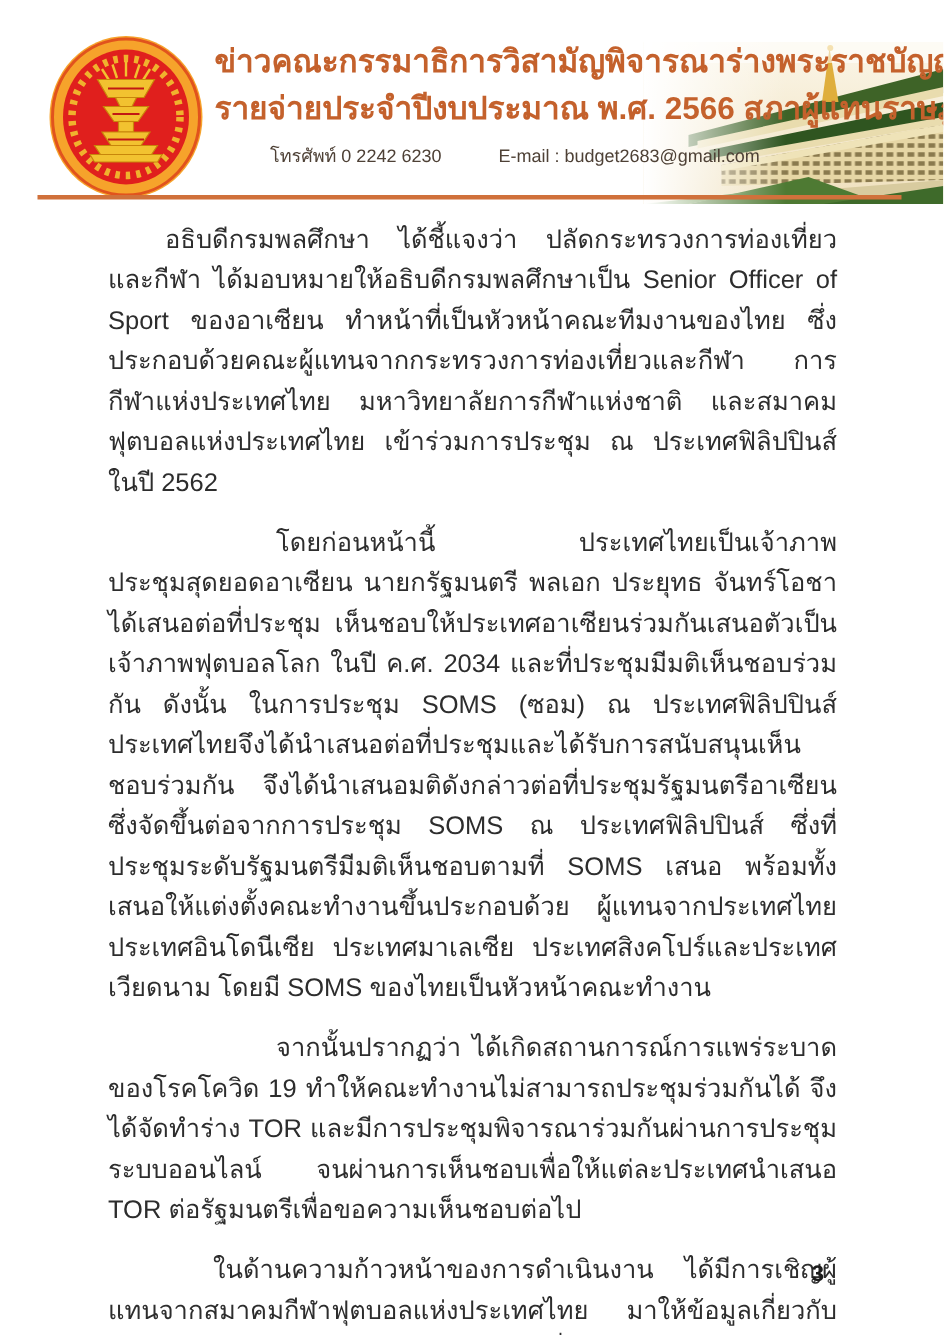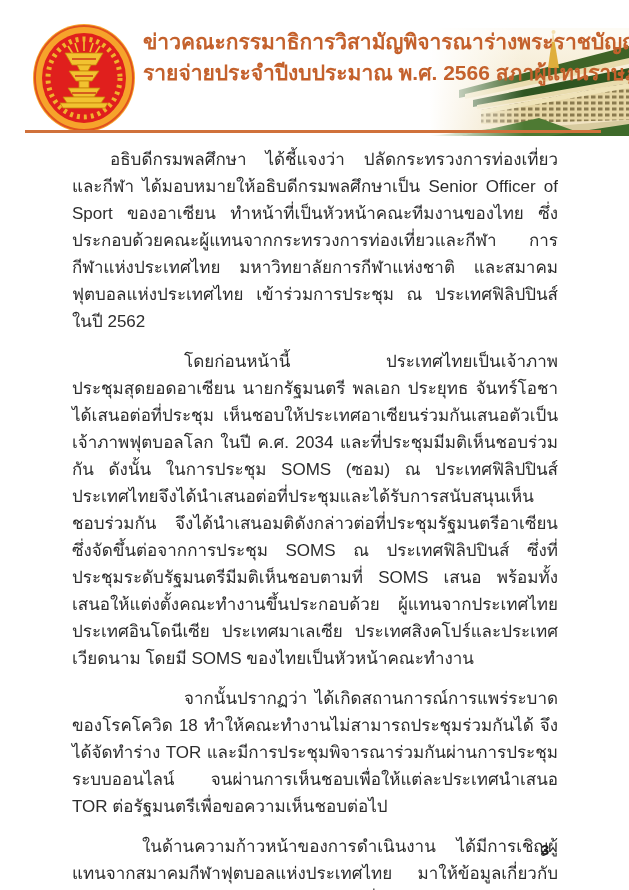--- a/index.html
+++ b/index.html
@@ -146,26 +146,29 @@
           <line x1="40" y1="70" x2="64" y2="70"></line>
         </g>
       </svg>
     </div>
 
     <div class="titles">
       <div class="title-line">ข่าวคณะกรรมาธิการวิสามัญพิจารณาร่างพระราชบัญญัติงบประมาณ</div>
       <div class="title-line">รายจ่ายประจำปีงบประมาณ พ.ศ. 2566 สภาผู้แทนราษฎร</div>
     </div>
 
+    <div class="contact-line">
+      <span class="phone">โทรศัพท์ 0 2242 6230</span><span>E-mail : budget2683@gmail.com</span>
+    </div>
 
     <div class="header-rule"></div>
   </div>
 
   <div class="doc-body">
       <p class="para" style="text-indent: 38px;"><span class="b">อธิบดีกรมพลศึกษา</span><span> ได้ชี้แจงว่า ปลัดกระทรวงการท่องเที่ยวและกีฬา ได้มอบหมายให้อธิบดีกรมพลศึกษาเป็น Senior Officer of Sport ของอาเซียน ทำหน้าที่เป็นหัวหน้าคณะทีมงานของไทย ซึ่งประกอบด้วยคณะผู้แทนจากกระทรวงการท่องเที่ยวและกีฬา การกีฬาแห่งประเทศไทย มหาวิทยาลัยการกีฬาแห่งชาติ และสมาคมฟุตบอลแห่งประเทศไทย เข้าร่วมการประชุม ณ ประเทศฟิลิปปินส์ ในปี 2562</span></p>
       <p class="para" style="text-indent: 112px;"><span>โดยก่อนหน้านี้ ประเทศไทยเป็นเจ้าภาพประชุมสุดยอดอาเซียน </span><span class="b">นายกรัฐมนตรี พลเอก ประยุทธ จันทร์โอชา ได้เสนอต่อที่ประชุม เห็นชอบให้ประเทศอาเซียนร่วมกันเสนอตัวเป็นเจ้าภาพฟุตบอลโลก ในปี ค.ศ. 2034 และที่ประชุมมีมติเห็นชอบร่วมกัน</span><span> ดังนั้น ในการประชุม SOMS (ซอม) ณ ประเทศฟิลิปปินส์ ประเทศไทยจึงได้นำเสนอต่อที่ประชุมและได้รับการสนับสนุนเห็นชอบร่วมกัน จึงได้นำเสนอมติดังกล่าวต่อที่ประชุมรัฐมนตรีอาเซียน ซึ่งจัดขึ้นต่อจากการประชุม SOMS ณ ประเทศฟิลิปปินส์ ซึ่งที่ประชุมระดับรัฐมนตรีมีมติเห็นชอบตามที่ SOMS เสนอ พร้อมทั้งเสนอให้แต่งตั้งคณะทำงานขึ้นประกอบด้วย ผู้แทนจากประเทศไทย ประเทศอินโดนีเซีย ประเทศมาเลเซีย ประเทศสิงคโปร์และประเทศเวียดนาม โดยมี SOMS ของไทยเป็นหัวหน้าคณะทำงาน</span></p>
-      <p class="para" style="text-indent: 112px;"><span class="b">จากนั้นปรากฏว่า ได้เกิดสถานการณ์การแพร่ระบาดของโรคโควิด 18 ทำให้คณะทำงานไม่สามารถประชุมร่วมกันได้</span><span> จึงได้จัดทำร่าง TOR  และมีการประชุมพิจารณาร่วมกันผ่านการประชุมระบบออนไลน์ จนผ่านการเห็นชอบเพื่อให้แต่ละประเทศนำเสนอ TOR ต่อรัฐมนตรีเพื่อขอความเห็นชอบต่อไป</span></p>
+      <p class="para" style="text-indent: 112px;"><span class="b">จากนั้นปรากฏว่า ได้เกิดสถานการณ์การแพร่ระบาดของโรคโควิด 19 ทำให้คณะทำงานไม่สามารถประชุมร่วมกันได้</span><span> จึงได้จัดทำร่าง TOR  และมีการประชุมพิจารณาร่วมกันผ่านการประชุมระบบออนไลน์ จนผ่านการเห็นชอบเพื่อให้แต่ละประเทศนำเสนอ TOR ต่อรัฐมนตรีเพื่อขอความเห็นชอบต่อไป</span></p>
       <p class="para" style="text-indent: 70px;"><span class="b">ในด้านความก้าวหน้าของการดำเนินงาน</span><span> ได้มีการเชิญผู้แทนจากสมาคมกีฬาฟุตบอลแห่งประเทศไทย มาให้ข้อมูลเกี่ยวกับ หลักเกณฑ์และแนวทางในการเสนอตัว ซึ่งประกอบด้วยความพร้อมด้านสนามแข่งขัน ซึ่งจะต้องมีไม่น้อยกว่า 12 - 16 สนาม มีขนาดความจุรอบแรกไม่น้อยกว่า 40,000 ที่นั่ง รอบ Semi Final ไม่น้อยกว่า 60,000 ที่นั่ง และในพิธีเปิดการแข่งขันและรอบชิงชนะเลิศไม่น้อยกว่า 80,000 ที่นั่ง ซึ่งคณะทำงานได้วิเคราะห์ถึงจุดแข็งของประเทศไทย ดังนี้</span></p>
     </div>
 
   <div class="page-number">3</div>
 
 </div>
 
 </body></html>

